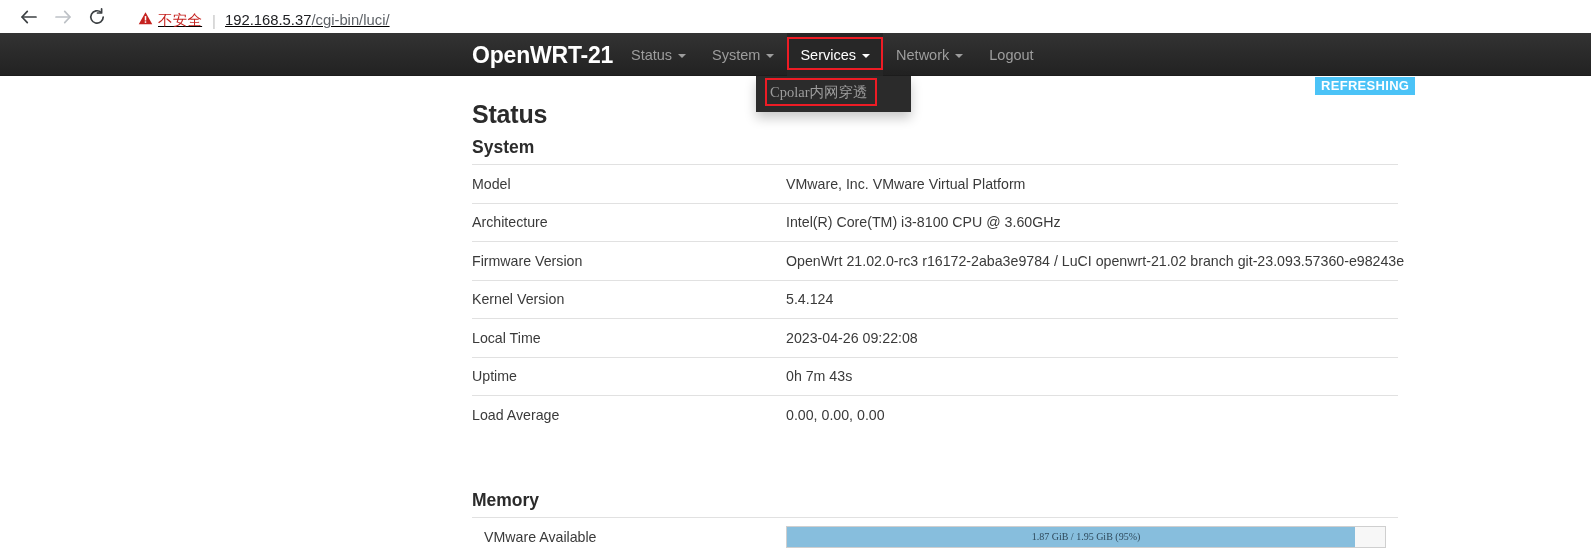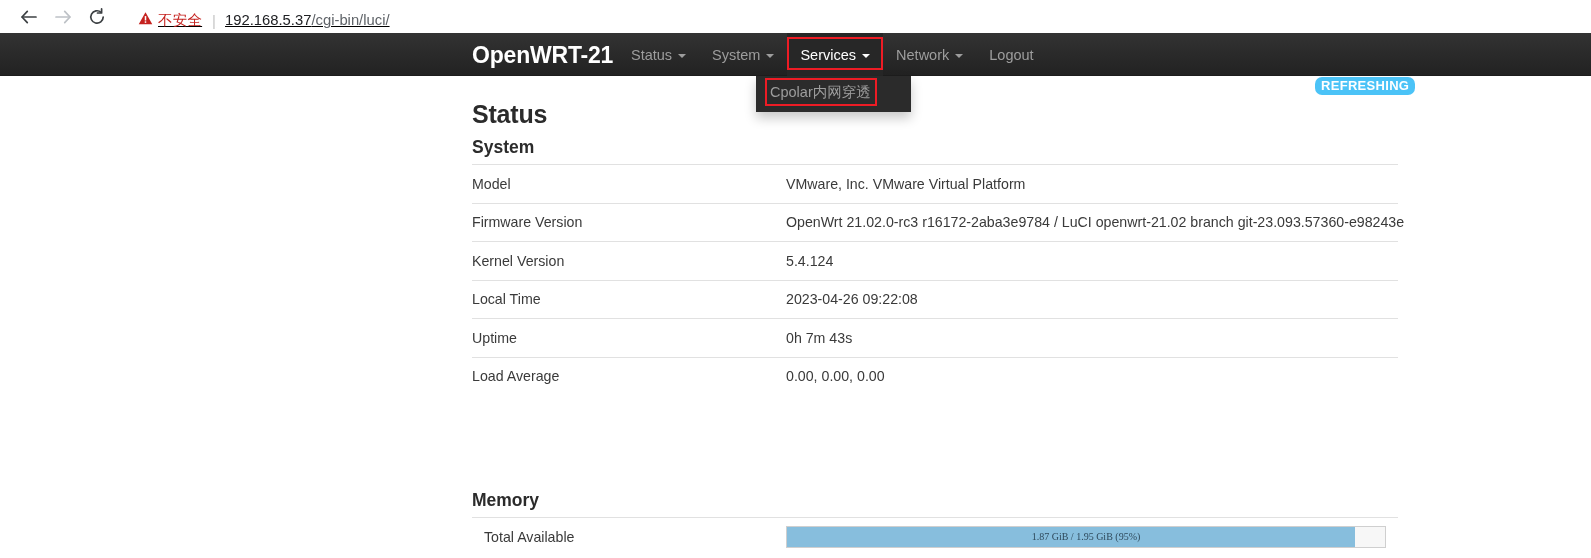--- a/index.html
+++ b/index.html
@@ -146,20 +146,21 @@
 
   
   .dropdown {
     position: absolute;
     left: 756px;
     top: 76px;
     width: 155px;
     height: 36px;
     background: #2b2b2b;
     box-shadow: 0 6px 12px rgba(0,0,0,0.22);
+    font-family: Liberation Serif, serif;
   }
   .dropdown-item {
     position: absolute;
     left: 14px;
     top: 7px;
     color: #9d9d9d;
     font-size: 14.5px;
     white-space: nowrap;
   }
   .dropdown-annot {
@@ -343,41 +344,45 @@
       <span>Network</span>
       <span class="caret"></span>
     </div>
 
     <div class="menu-item">
       <span>Logout</span>
     </div>
 
   </div>
 
-  <div class="refresh-badge" style="background: rgb(75, 195, 247); border-radius: 7px;">REFRESHING</div>
+  <div class="refresh-badge" style="background: rgb(75, 195, 247);">REFRESHING</div>
 </div>
 
 <div class="dropdown">
   <div class="dropdown-item">Cpolar内网穿透</div>
   <div class="dropdown-annot" style="border-color: rgb(238, 28, 37);"></div>
 </div>
 
 <div class="content">
 
   <div class="page-title">Status</div>
 
   <div class="section-title system">System</div>
 
   <table class="luci-table system-table">
     <tbody>
       <tr>
         <td class="cell-label">Model</td>
         <td class="cell-value">VMware, Inc. VMware Virtual Platform</td>
       </tr>
       <tr>
+        <td class="cell-label">Architecture</td>
+        <td class="cell-value">Intel(R) Core(TM) i3-8100 CPU @ 3.60GHz</td>
+      </tr>
+      <tr>
         <td class="cell-label">Firmware Version</td>
         <td class="cell-value">OpenWrt 21.02.0-rc3 r16172-2aba3e9784 / LuCI openwrt-21.02 branch git-23.093.57360-e98243e</td>
       </tr>
       <tr>
         <td class="cell-label">Kernel Version</td>
         <td class="cell-value">5.4.124</td>
       </tr>
       <tr>
         <td class="cell-label">Local Time</td>
         <td class="cell-value">2023-04-26 09:22:08</td>
@@ -391,21 +396,21 @@
         <td class="cell-value">0.00, 0.00, 0.00</td>
       </tr>
     </tbody>
   </table>
 
   <div class="section-title memory">Memory</div>
 
   <table class="luci-table memory-table">
     <tbody>
       <tr>
-        <td class="cell-label indent">Total Available</td>
+        <td class="cell-label indent">VMware Available</td>
         <td class="cell-value">
           <div class="progress">
             <div class="progress-fill" id="mem-fill" style="width: 95%; background: rgb(135, 190, 221);"></div>
             <div class="progress-text">1.87 GiB / 1.95 GiB (95%)</div>
           </div>
         </td>
       </tr>
     </tbody>
   </table>
 

